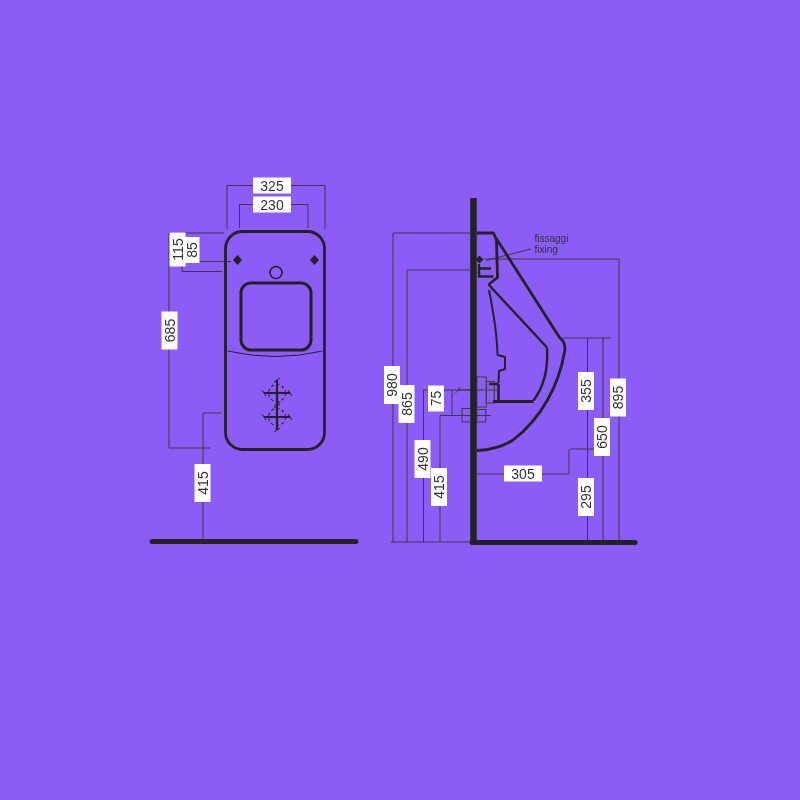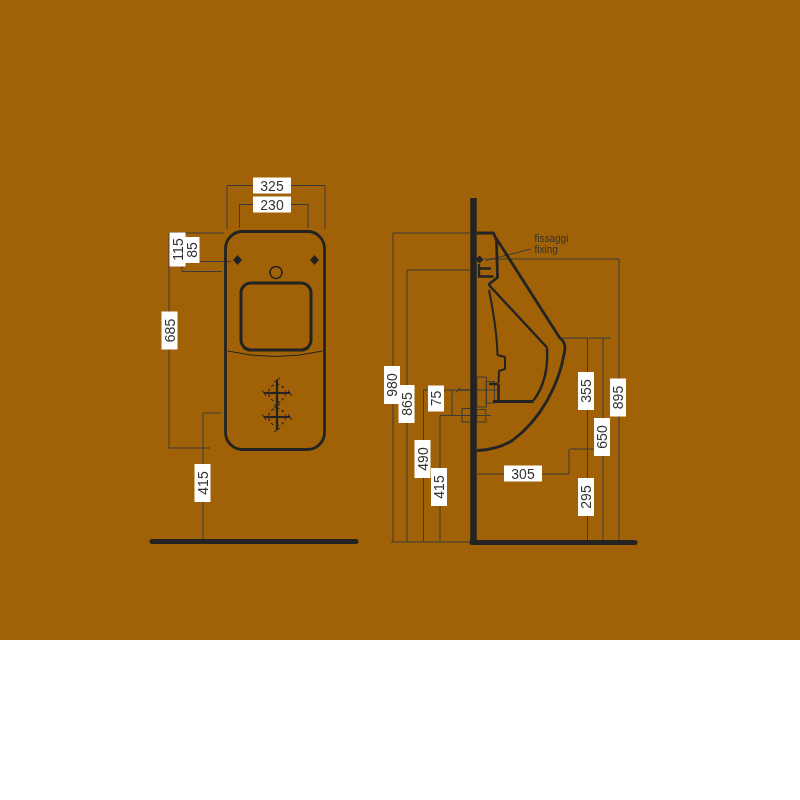--- a/index.html
+++ b/index.html
@@ -1,16 +1,16 @@
 <!DOCTYPE html>
 <html><head>
 <meta charset="utf-8">
 <style>
   html,body{margin:0;padding:0;background:#fff;}
-  #canvas{width:800px;height:640px;background:#a16207;position:relative;font-family:"Liberation Sans",sans-serif;}
+  #canvas{width:800px;height:800px;background:#8b5cf6;position:relative;font-family:"Liberation Sans",sans-serif;}
   svg{display:block;}
   .dim{stroke:#3a3a3a;stroke-width:1;fill:none;}
   .thick{stroke:#232323;fill:none;stroke-linejoin:round;}
   .dimtxt{font-family:"Liberation Sans",sans-serif;font-size:14px;fill:#333;}
   .calltxt{font-family:"Liberation Sans",sans-serif;font-size:10px;fill:#333;}
   .mask{fill:#ffffff;}
 </style>
 </head>
 <body>
 

